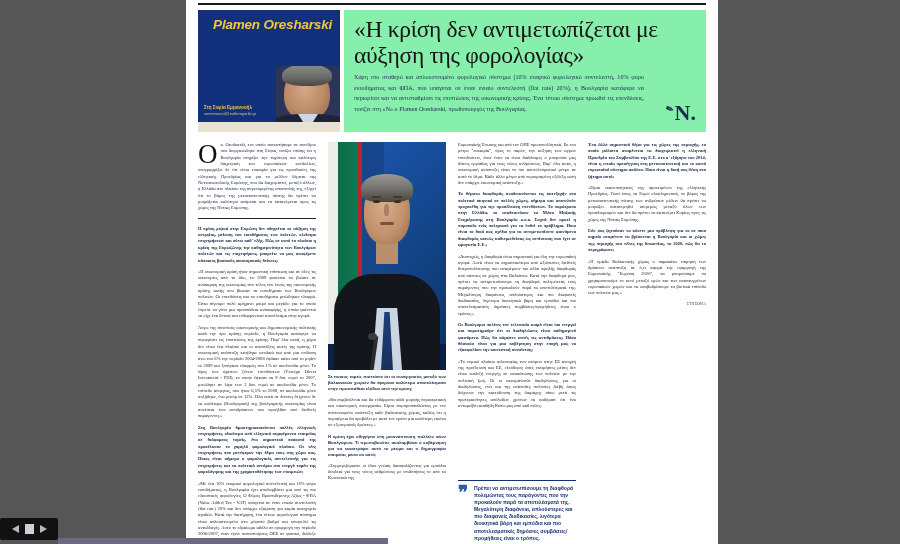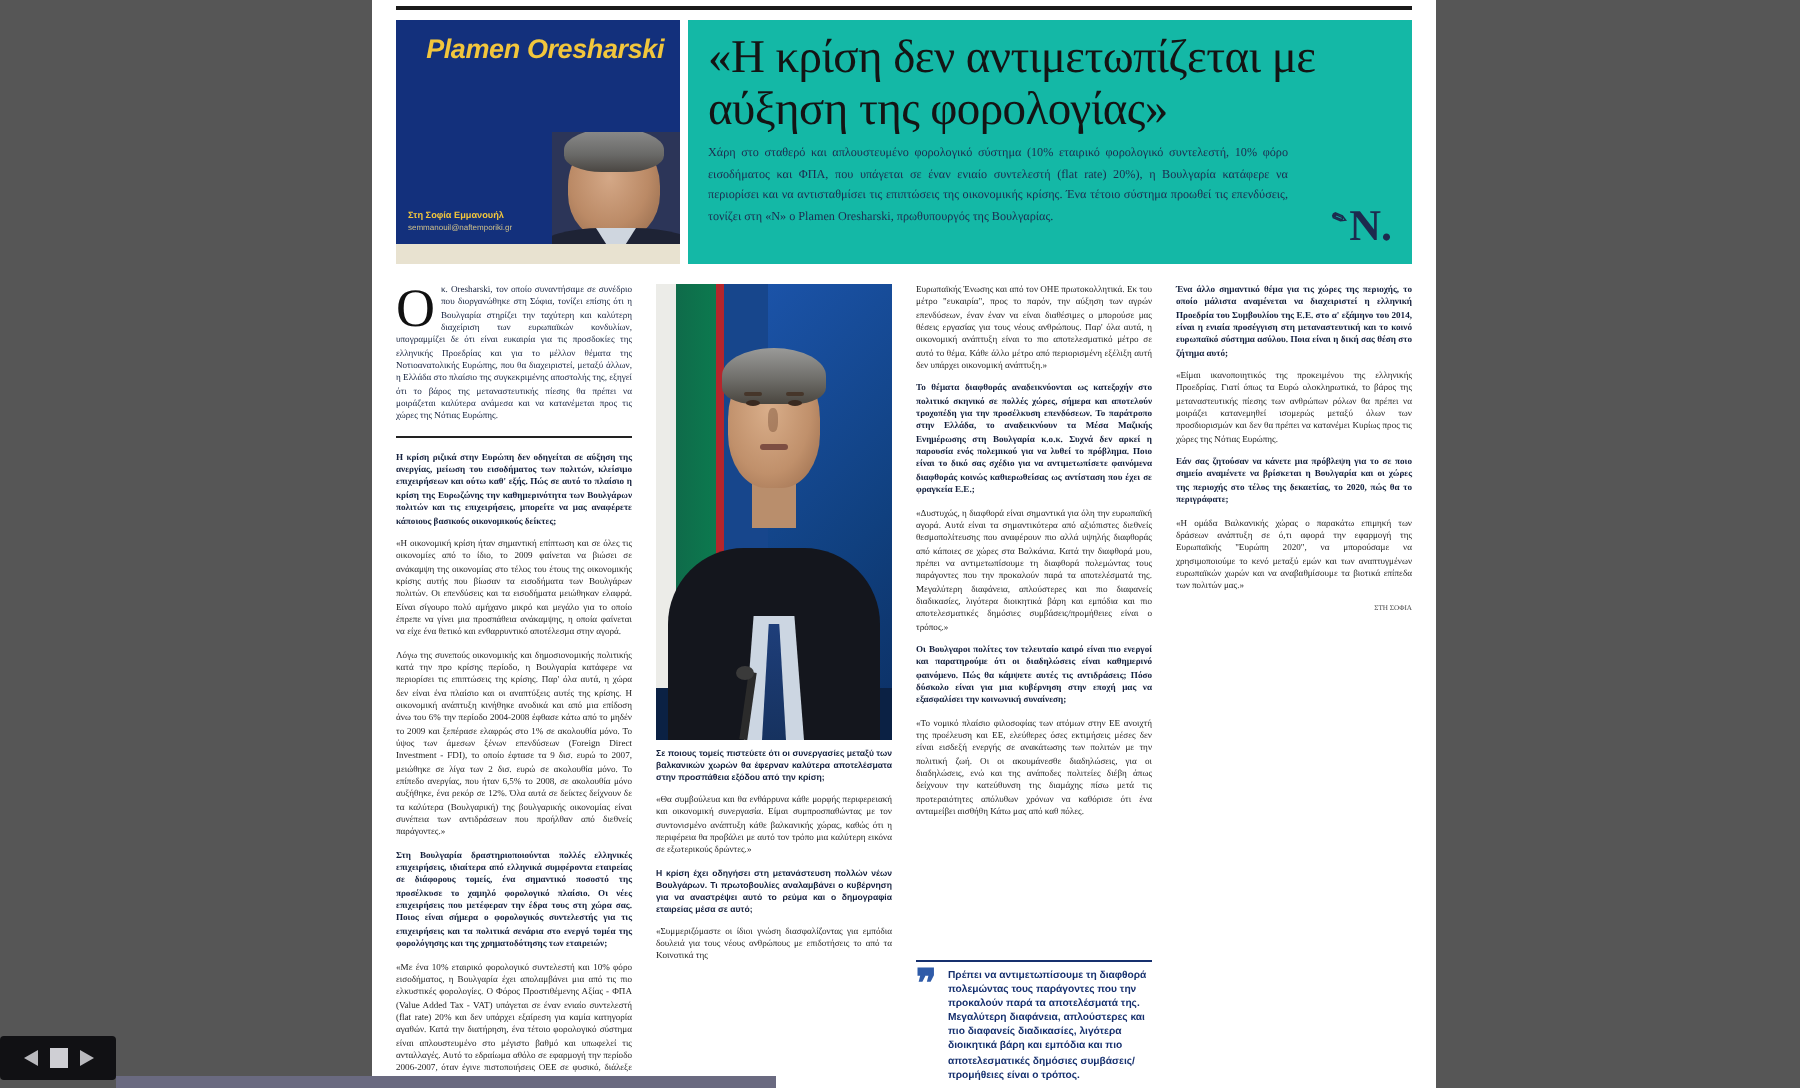--- a/index.html
+++ b/index.html
@@ -83,21 +83,21 @@
   }
   #thumb .collar {
     position: absolute; left: 22px; top: 48px; width: 20px; height: 12px;
     background: #cfd6df; transform: rotate(0deg);
     clip-path: polygon(0 0, 100% 0, 62% 100%, 38% 100%);
   }
 
   
   #cream {
     position: absolute; left: 146px; top: 0; width: 362px; height: 122px;
-    background: #14b8a6;
+    background: #86efac;
   }
   #headline {
     position: absolute; left: 10px; top: 7px; width: 345px;
     font-family: "Liberation Serif", serif;
     font-size: 23.5px; line-height: 25.5px;
     color: #141414;
     letter-spacing: -0.3px;
   }
   #deck {
     position: absolute; left: 10px; top: 62px; width: 290px;

